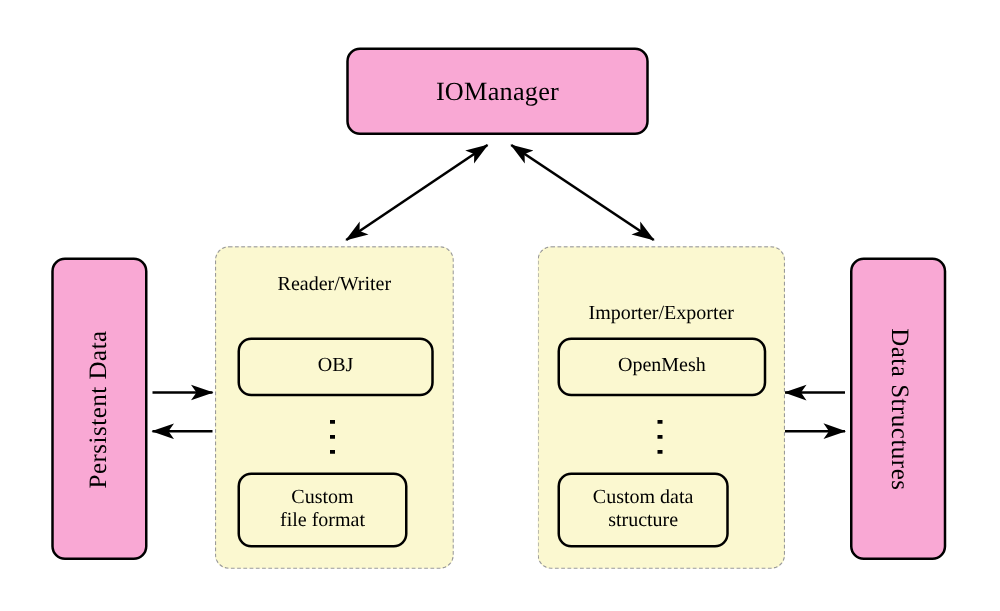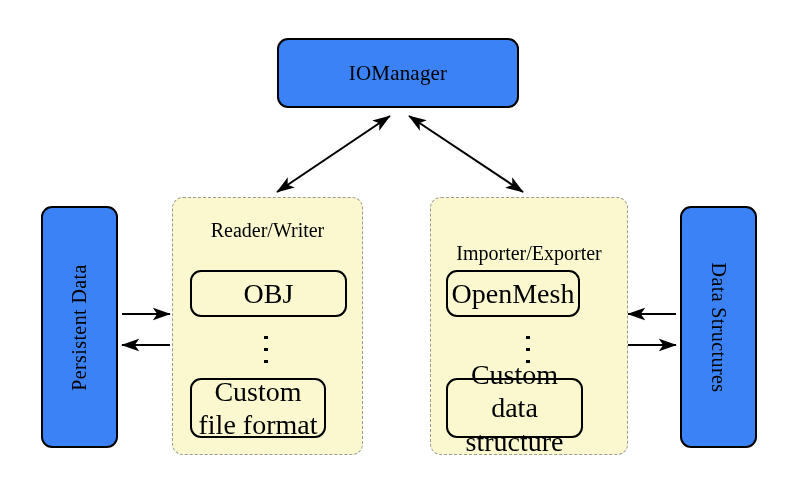--- a/index.html
+++ b/index.html
@@ -22,21 +22,21 @@
     box-sizing: border-box;
     display: flex;
     align-items: center;
     justify-content: center;
     text-align: center;
     color: #000000;
   }
 
   
   .box-white {
-    background: #3b82f6;
+    background: #f9a8d4;
     border: 2.6px solid #000000;
     border-radius: 11px;
   }
 
   
   .panel {
     background: #fbf8d0;
     border: 1.6px dashed #9a9a9a;
     border-radius: 11px;
     display: block;
@@ -52,26 +52,26 @@
   
   #manager-label {
     font-size: 21px;
     letter-spacing: 0.2px;
   }
   .panel-title {
     position: absolute;
     left: 0;
     right: 0;
     text-align: center;
-    font-size: 20px;
+    font-size: 16px;
     color: #000000;
     white-space: nowrap;
   }
   .item-label {
-    font-size: 28px;
+    font-size: 16px;
     line-height: 1.18;
     white-space: pre-line;
   }
   .side-label {
     font-size: 20px;
     white-space: nowrap;
     letter-spacing: 0.4px;
   }
   .rot-ccw { transform: rotate(-90deg); }
   .rot-cw  { transform: rotate(90deg); }
@@ -158,21 +158,21 @@
     <div class="node box-yellow" style="left:17px; top:180px; width:136px; height:60px;">
       <span class="item-label">Custom
 file format</span>
     </div>
   </div>
 
   <div class="node panel" style="left:430px; top:197px; width:198px; height:258px;">
 
     <div class="panel-title" style="top:24px;margin-top:20px;">Importer/Exporter</div>
 
-    <div class="node box-yellow" style="left:15px; top:72px; width:134px; height:47px;">
+    <div class="node box-yellow" style="left:15px; top:72px; width:167px; height:47px;">
       <span class="item-label">OpenMesh</span>
     </div>
 
     <div class="vdots" style="left:95px; top:138px; width:4px; height:27px;">
       <i></i>
         <i></i>
         <i></i>
     </div>
 
     <div class="node box-yellow" style="left:15px; top:180px; width:137px; height:60px;">

